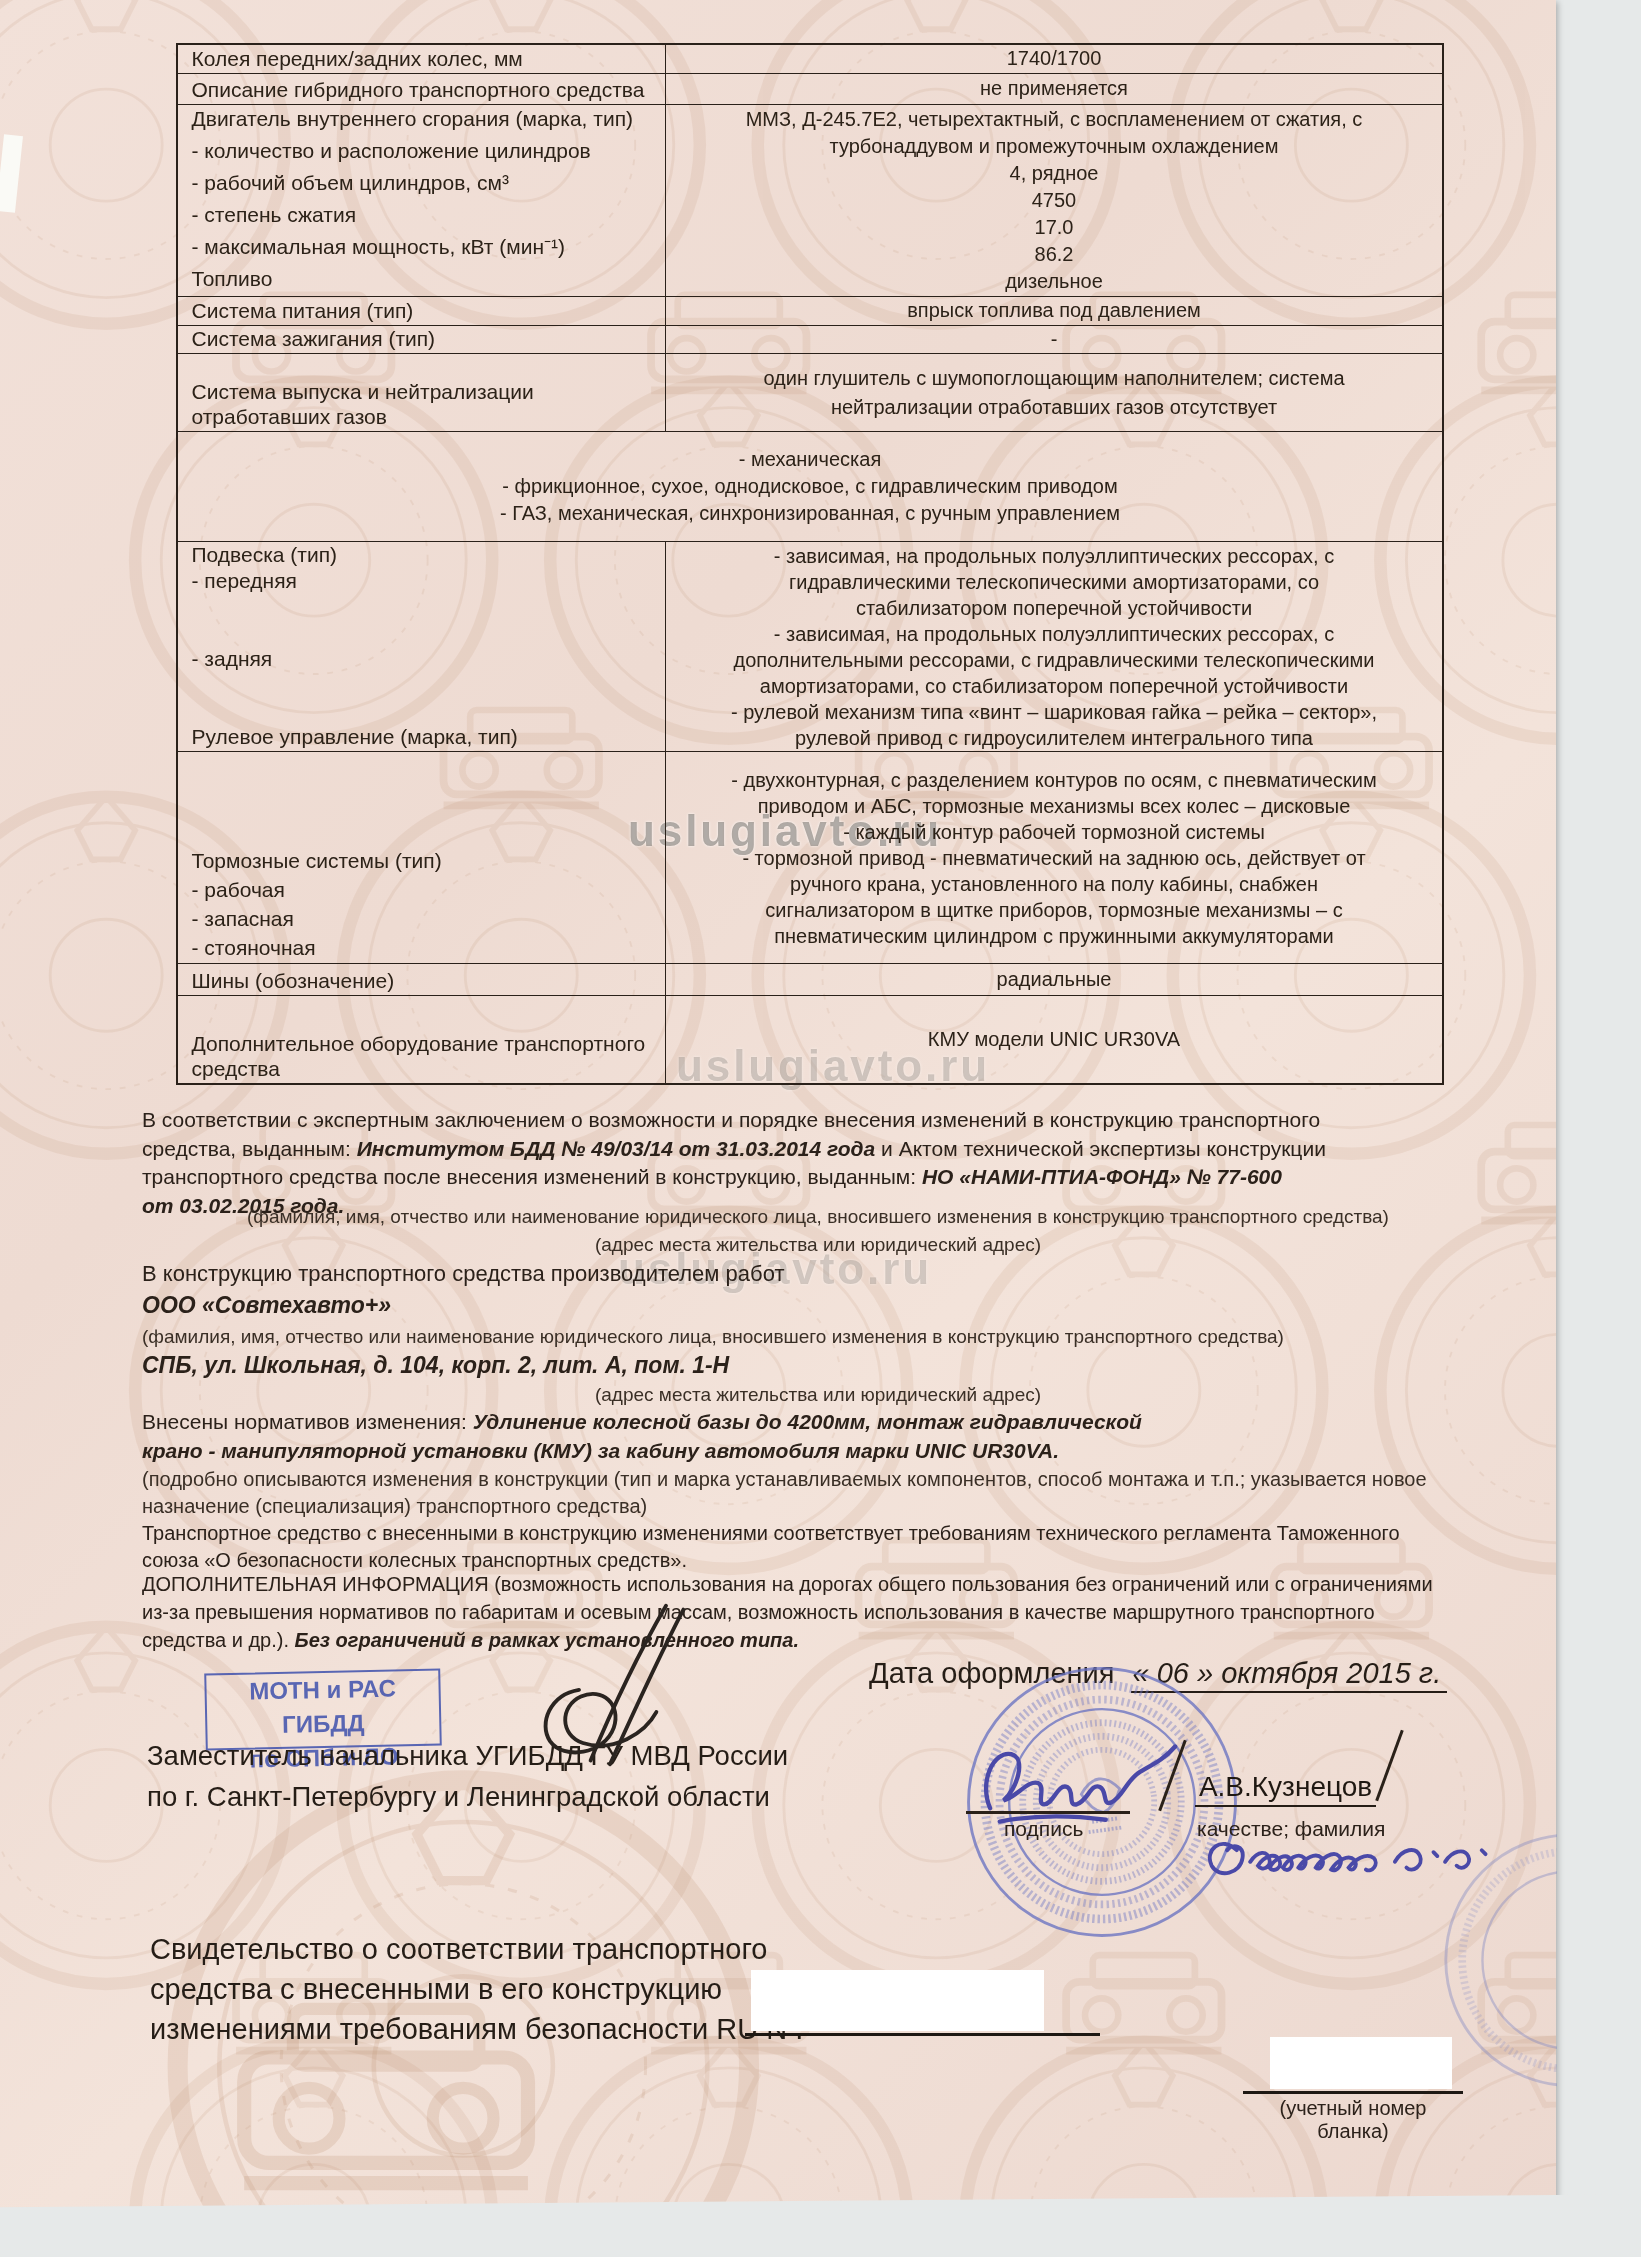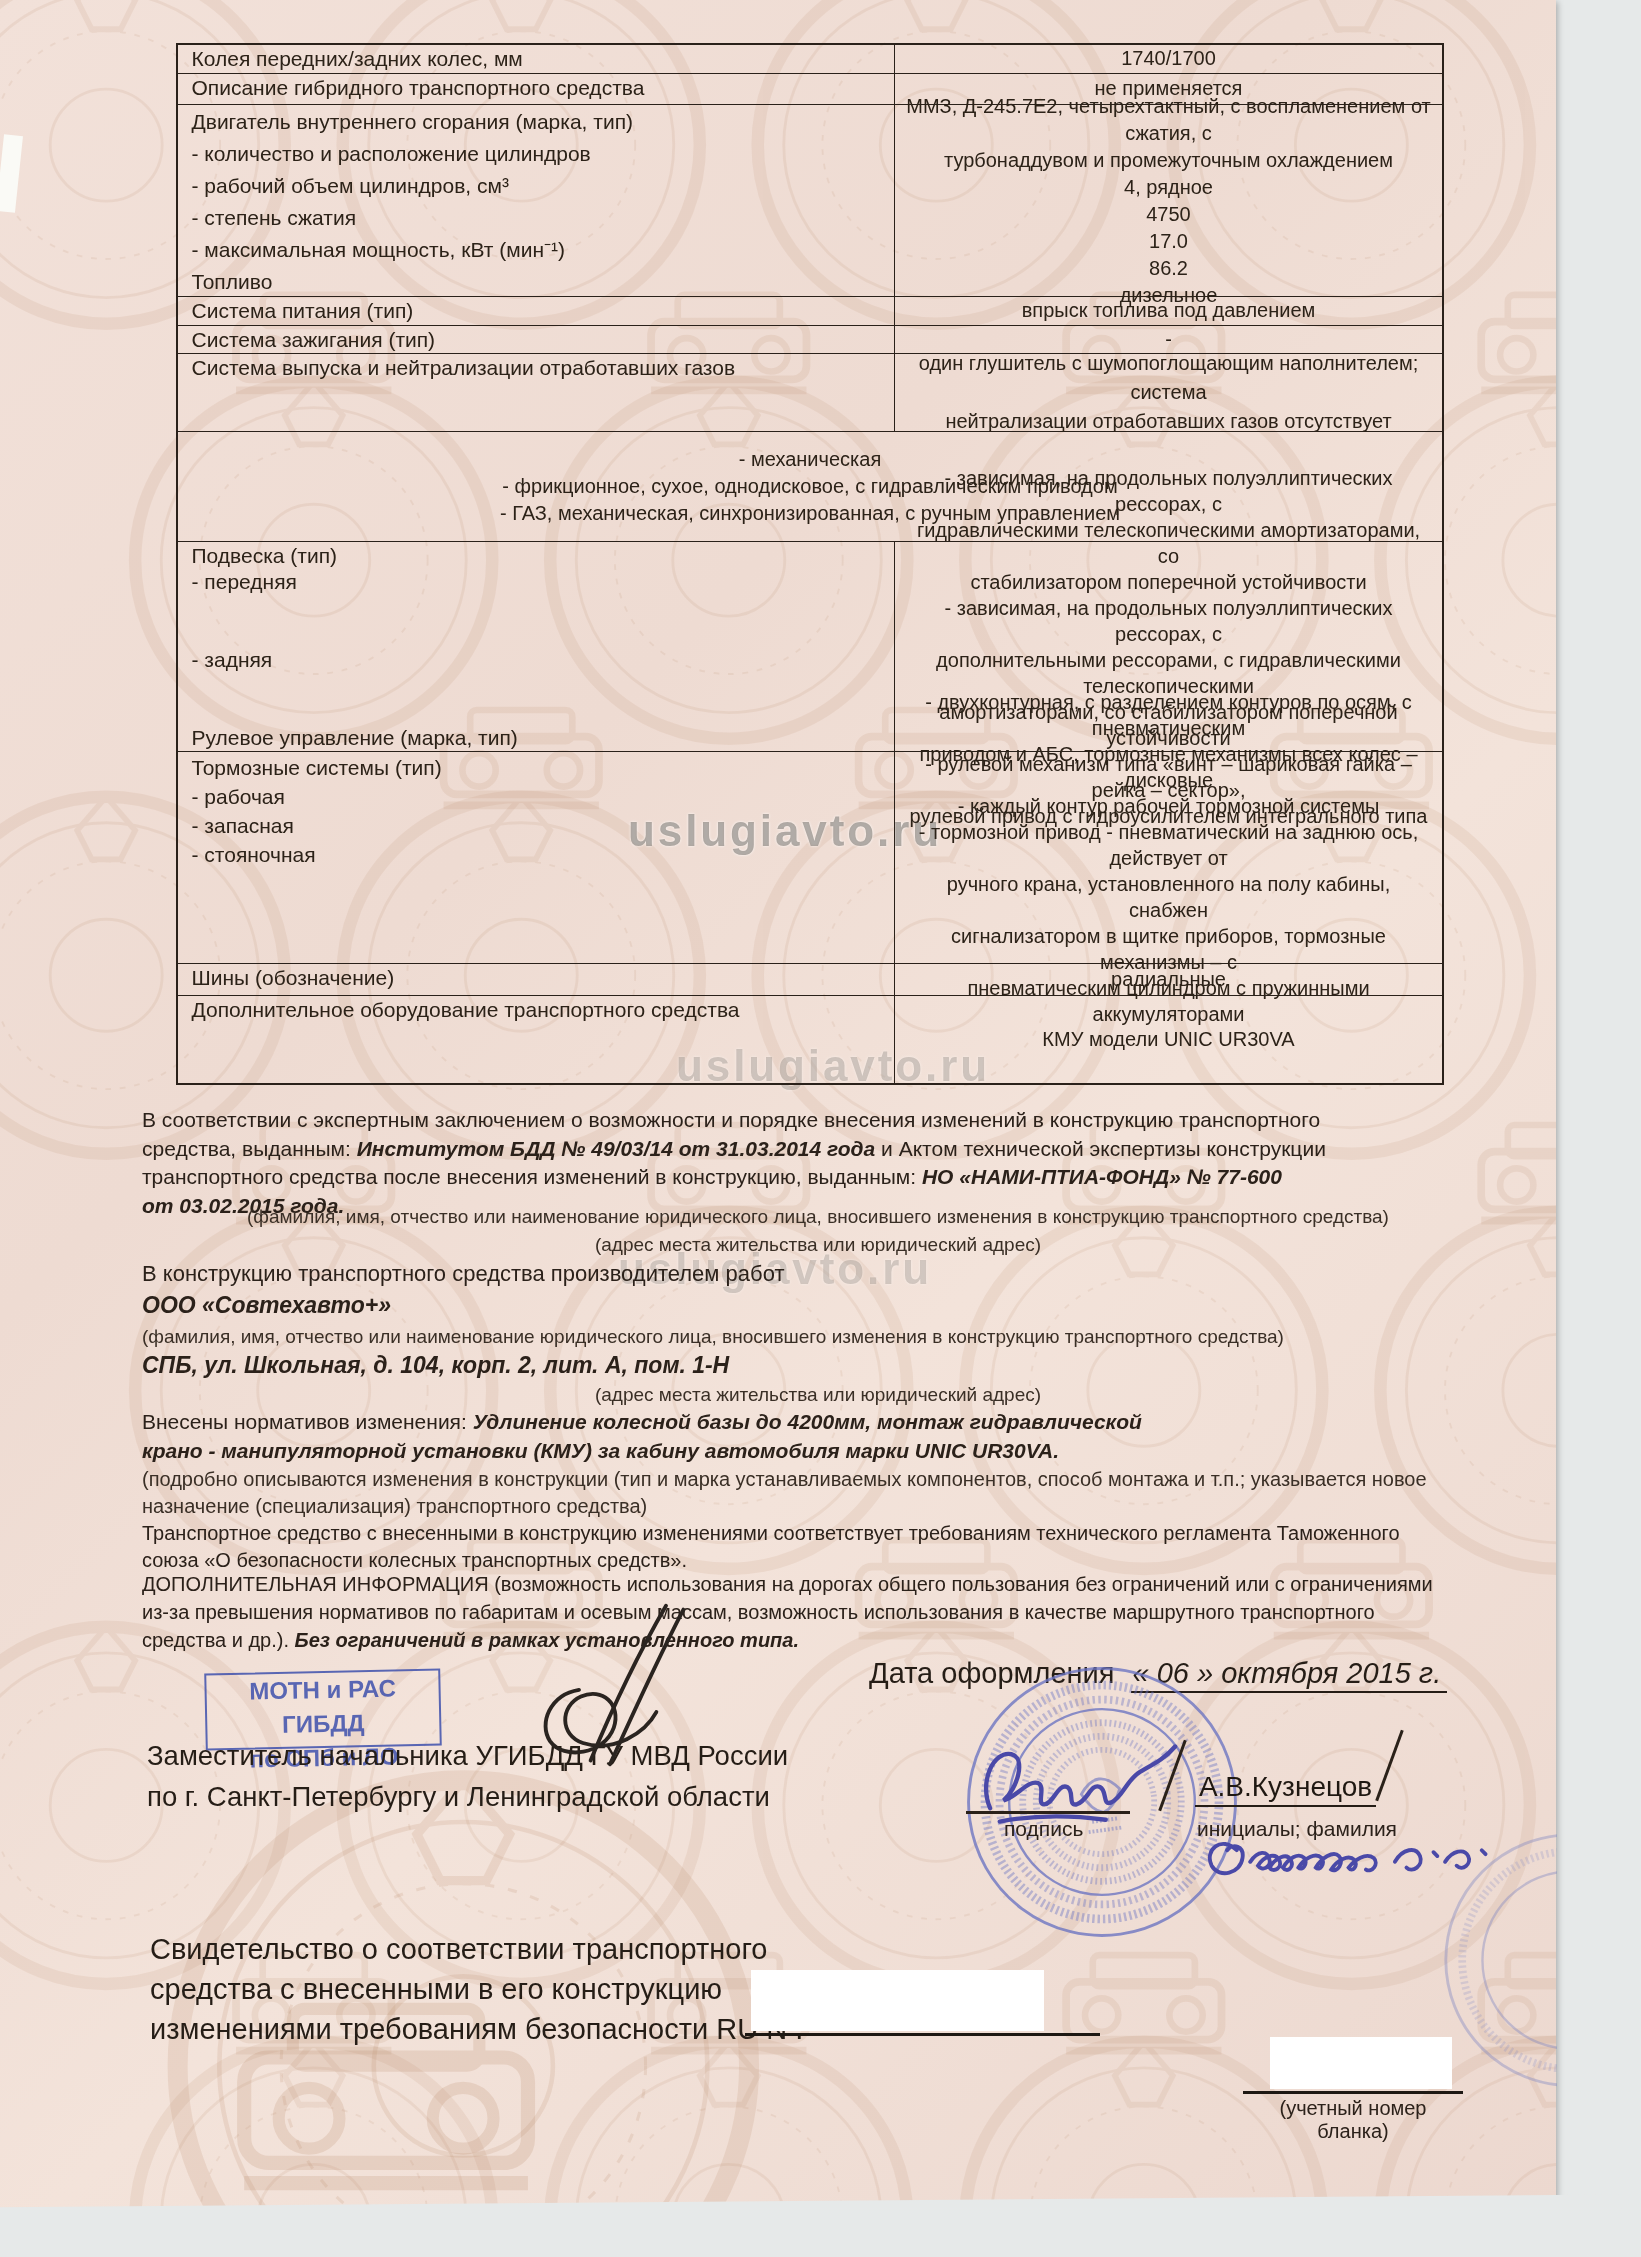--- a/index.html
+++ b/index.html
@@ -10,22 +10,22 @@
     box-shadow:1.9px 1.9px 5.8px rgba(0,0,0,.25);}
   .pre{white-space:pre-line;}
   
   #wm-pattern{position:absolute;left:0;top:0;width:1556px;height:2213px;pointer-events:none;}
   .wm-text{position:absolute;font-size:44px;font-weight:bold;letter-spacing:2.9px;
     color:rgba(125,118,112,.6);text-shadow:0 0 2.9px rgba(255,255,255,.9);pointer-events:none;}
   
   #spec-table{position:absolute;left:176px;top:43px;width:1268px;border:2.9px solid #2a211a;box-sizing:border-box;}
   .t-row{display:flex;border-bottom:1.9px solid #2a211a;box-sizing:border-box;}
   .t-row:last-child{border-bottom:none;}
-  .cell-l{width:717px;box-sizing:border-box;border-right:1.9px solid #2a211a;
-    padding:1px 7.7px 1px 13.5px;display:flex;flex-direction:column;justify-content:flex-start;
+  .cell-l{width:488px;box-sizing:border-box;border-right:1.9px solid #2a211a;
+    padding:1px 7.7px 1px 13.5px;display:flex;flex-direction:column;justify-content:flex-end;
     font-size:21px;color:#2c2218;}
   .cell-v{flex:1;box-sizing:border-box;padding:1px 9.7px;display:flex;flex-direction:column;
     justify-content:center;text-align:center;font-size:20px;color:#2c2218;}
   .h30{height:29px}.h32{height:31px}.h199{height:192px}.h29{height:28px}.h81{height:78px}
   .h114{height:110px}.h217{height:210px}.h220{height:212px}.h33{height:32px}.h90{height:87px}
   .lh33{line-height:32px}.lh28{line-height:27px}.lh27{line-height:26px}.lh30{line-height:29px}
   .lh34{line-height:33px}.lh26{line-height:25.6px}
   
   .para{position:absolute;left:142px;width:1352px;font-size:21px;line-height:28.5px;color:#2b211a;}
   .bi{font-weight:bold;font-style:italic;}
@@ -689,21 +689,21 @@
         <path d="M40,92 C80,84 120,86 150,90"></path>
       </g>
     </svg>
 
     <div class="sig-line" style="left:966px;top:1811px;width:164px;"></div>
     <div class="sig-cap" style="left:1004px;top:1817px;">подпись</div>
 
     <div class="slash" style="left:1171px;top:1738px;"></div>
     <div id="kuznetsov">А.В.Кузнецов</div>
     <div class="slash" style="left:1388px;top:1728px;"></div>
-    <div class="sig-cap" style="left:1197px;top:1817px;">инициалы; фамилия</div>
+    <div class="sig-cap" style="left:1197px;top:1817px;">качестве; фамилия</div>
 
     <svg class="overlay" style="left:1202px;top:1823px;" width="299" height="68" viewBox="0 0 310 70">
       <g fill="none" stroke="#4a49a8" stroke-width="4" stroke-linecap="round">
         <path d="M36,28 C20,12 2,28 10,44 C18,58 40,52 42,36 C44,24 32,20 26,28 M50,40 C58,28 68,28 70,38 C72,46 62,50 58,44 C64,34 76,30 80,38 C84,46 74,52 70,46 C76,36 88,30 92,38 C96,46 88,52 84,46 C90,36 100,30 106,36 C110,42 104,50 100,46 C106,36 118,30 124,36 C128,42 122,50 118,46 C124,36 136,28 142,34 C148,40 140,52 134,48 C140,38 152,32 158,38 C162,44 156,52 152,46 C158,38 170,30 178,36 C184,42 176,52 170,48"></path>
         <path d="M200,40 C208,26 222,24 226,34 C230,44 218,52 212,46 M240,30 l4,4 M252,40 C260,28 272,26 276,34 C280,42 270,50 264,44 M290,28 l4,4"></path>
       </g>
     </svg>
 
     <svg class="overlay" style="left:1405px;top:1830px;opacity:.38;" width="152" height="270" viewBox="0 0 157 280">
       <g fill="none" stroke="#7b83c2">

